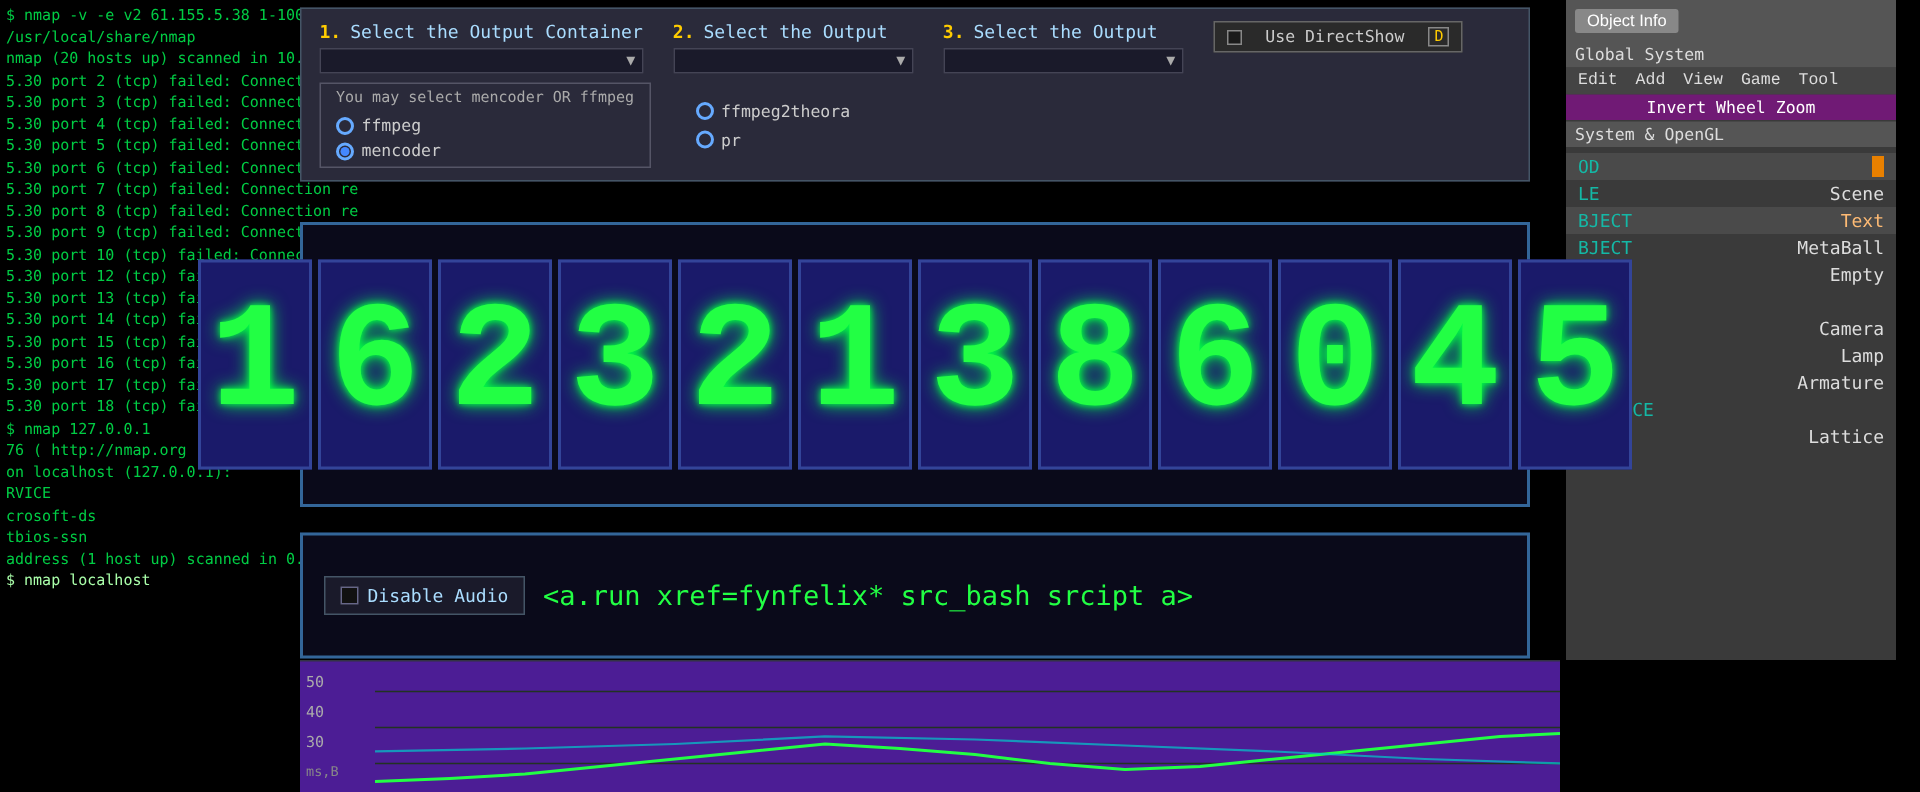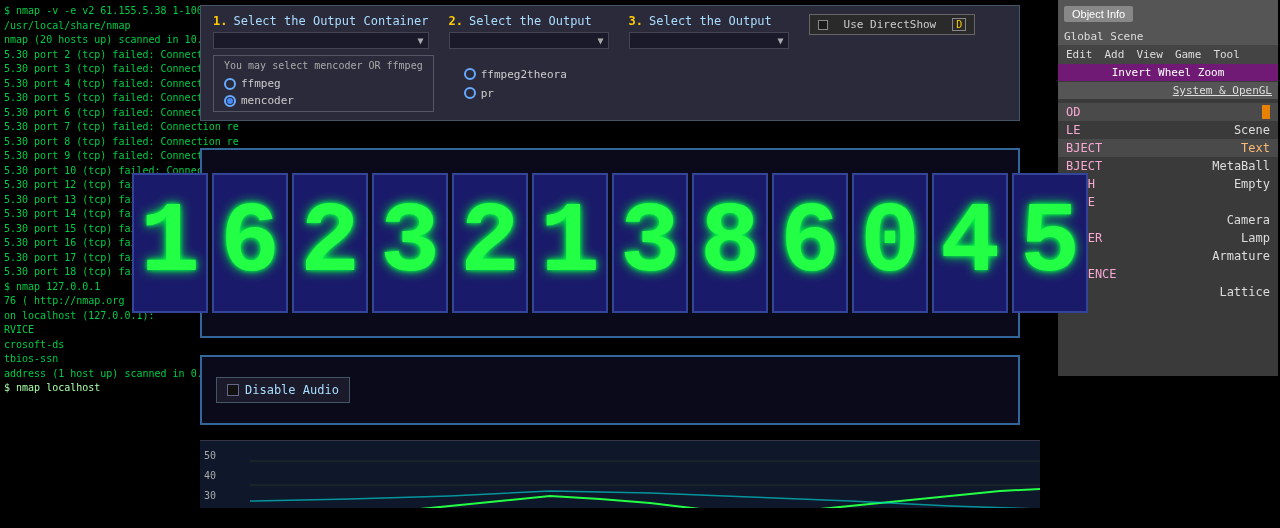--- a/index.html
+++ b/index.html
@@ -22,23 +22,23 @@
       color: #00cc44;
       font-size: 10px;
       line-height: 1.4;
       padding: 4px 4px;
       overflow: hidden;
     }
 
     
     .right-panel {
       position: absolute;
-      right: 2px; top: 0;
+      right: 16px; top: 0;
       width: 220px;
-      height: 376px;
+      height: 440px;
       background: #3a3a3a;
       color: #ccc;
       font-size: 12px;
     }
     .right-panel-top {
       background: #555;
       padding: 2px 6px;
       display: flex;
       align-items: center;
       gap: 8px;
@@ -56,32 +56,33 @@
     .right-panel-menu {
       display: flex;
       gap: 4px;
       padding: 2px 4px;
       background: #444;
       font-size: 11px;
     }
     .right-panel-menu span {
       color: #ddd;
       padding: 1px 4px;
+      font-family: Liberation Mono, monospace;
     }
     .right-panel-items {
       padding: 4px 0;
     }
     .right-panel-row {
       display: flex;
       justify-content: space-between;
       padding: 2px 8px;
       font-size: 12px;
       color: #bbb;
     }
-    .right-panel-row .key { color: #f9a8d4; }
+    .right-panel-row .key { color: #14b8a6; }
     .right-panel-row .val { color: #ddd; }
     .right-panel-row.highlight { background: #4a4a4a; }
 
     
     .output-bar {
       position: absolute;
       left: 200px; top: 5px;
       width: 820px;
       background: #2a2a3a;
       border: 1px solid #445566;
@@ -212,21 +213,21 @@
       color: #22ff44;
       font-family: 'Courier New', monospace;
       text-shadow: 0 0 12px #00ff44, 0 0 4px #00ff44;
     }
 
     
     .bottom-bar {
       position: absolute;
       left: 200px; top: 355px;
       width: 820px;
-      height: 70px;
+      height: 84px;
       background: #0a0a1a;
       border: 2px solid #336699;
       display: flex;
       align-items: center;
       gap: 12px;
       padding: 0 14px;
     }
     .disable-audio-btn {
       background: #1a1a2a;
       border: 1px solid #445566;
@@ -248,22 +249,22 @@
       color: #22ff44;
       font-size: 18px;
       font-family: monospace;
     }
 
     
     .graph-area {
       position: absolute;
       left: 200px; top: 440px;
       width: 840px;
-      height: 68px;
-      background: #0f172a;
+      height: 88px;
+      background: #4c1d95;
       border-top: 1px solid #334;
       overflow: hidden;
     }
     .graph-labels {
       position: absolute;
       left: 0; top: 0;
       width: 60px;
       height: 88px;
       display: flex;
       flex-direction: column;
@@ -313,30 +314,30 @@
     <div></div>
     <div>address (1 host up) scanned in 0.10 seconds</div>
     <div style="color:#aaffaa;">$ nmap localhost</div>
   </div>
 </div>
 
 <div class="right-panel">
   <div class="right-panel-top">
     <button class="right-panel-btn">Object Info</button>
   </div>
-  <div style="padding:2px 6px; background:#555; color:#ddd; font-size:11px;">Global Scene</div>
+  <div style="padding:2px 6px; background:#555; color:#ddd; font-size:11px;">Global System</div>
   <div class="right-panel-menu">
     <span>Edit</span>
     <span>Add</span>
     <span>View</span>
     <span>Game</span>
     <span>Tool</span>
   </div>
   <div style="padding:2px 6px; background:#701a75; color:#fff; font-size:11px; text-align:center;">Invert Wheel Zoom</div>
-  <div style="padding:2px 6px; background:#555; color:#ddd; font-size:11px; text-align:right; margin-top:1px;text-decoration:underline;">System &amp; OpenGL</div>
+  <div style="padding:2px 6px; background:#555; color:#ddd; font-size:11px; text-align:left; margin-top:1px;">System &amp; OpenGL</div>
   <div class="right-panel-items">
     <div class="right-panel-row highlight">
       <span class="key">OD</span>
       <span class="val" style="background:#e88000; color:#fff; padding:0 4px;"></span>
     </div>
     <div class="right-panel-row">
       <span class="key">LE</span>
       <span class="val">Scene</span>
     </div>
     <div class="right-panel-row highlight">
@@ -463,20 +464,21 @@
     <div class="counter-digit">4</div>
     <div class="counter-digit">5</div>
   </div>
 </div>
 
 <div class="bottom-bar">
   <div class="disable-audio-btn">
     <div class="disable-checkbox"></div>
     <span>Disable Audio</span>
   </div>
+  <div class="script-text">&lt;a.run xref=fynfelix* src_bash srcipt  a&gt;</div>
 </div>
 
 <div class="graph-area">
   <div class="graph-labels">
     <span>50</span>
     <span>40</span>
     <span>30</span>
     <span style="font-size:9px; color:#888;">ms,B</span>
   </div>
   <div class="graph-canvas">

